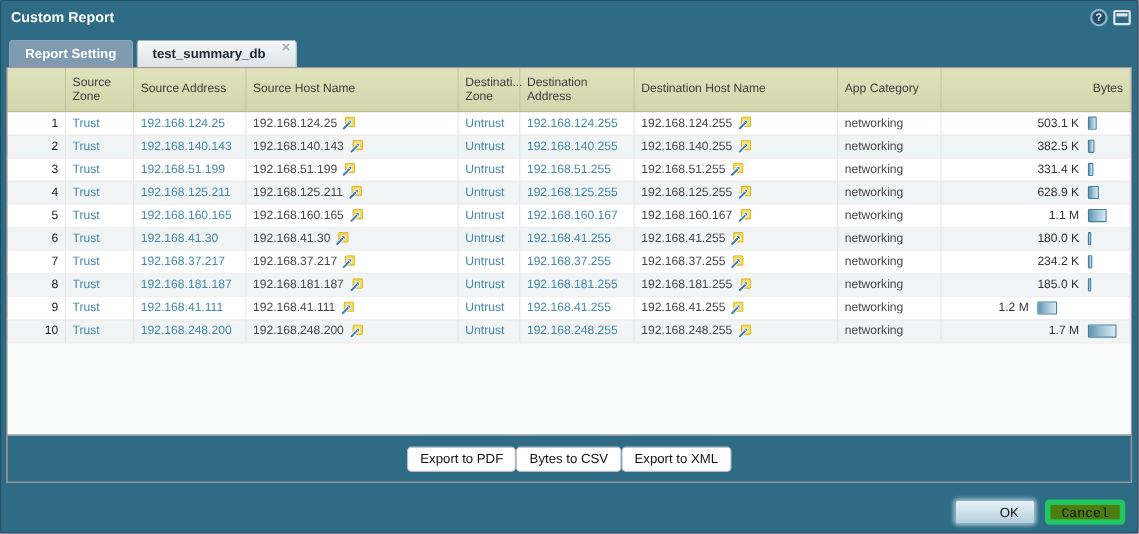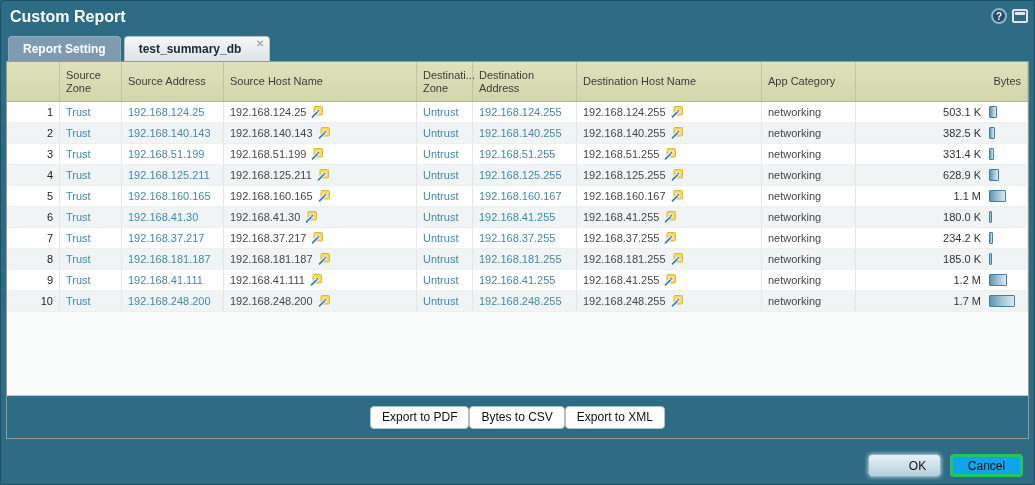--- a/index.html
+++ b/index.html
@@ -10,21 +10,21 @@
     background: #2e6b84;
     position: relative;
     overflow: hidden;
   }
   .dialog { position: absolute; inset: 0; border-radius: 4px;
             box-shadow: inset 0 0 0 1px #1f5166; }
 
   
   .titlebar { position: absolute; top: 0; left: 0; right: 0; height: 34px; }
   .title { position: absolute; left: 10px; top: 8px; color: #ffffff;
-           font-weight: bold; font-size: 16px; }
+           font-weight: bold; font-size: 13px; }
   .title-icons { position: absolute; right: 7px; top: 8px; display: flex; gap: 5px; }
   .help-icon { width: 16px; height: 16px; border-radius: 50%;
                background: #224e6d; border: 2px solid #8fb4ca;
                color: #fff; font-size: 10px; font-weight: bold;
                display: flex; align-items: center; justify-content: center; cursor: pointer; }
   .win-icon { width: 16px; height: 14px; margin-top: 1px; border: 2px solid #dde6eb;
               border-radius: 2px; background: #2e6b84; position: relative; cursor: pointer; }
   .win-icon::after { content: ""; position: absolute; left: 1px; right: 1px; top: 1px;
                      height: 3px; background: #dde6eb; }
 
@@ -74,21 +74,21 @@
                 font-family: "Liberation Sans", sans-serif;
                 font-size: 12px; color: #111111; cursor: pointer; }
 
   
   .footer { position: absolute; left: 0; right: 0; bottom: 0; height: 45px; }
   .btn { position: absolute; bottom: 8px; width: 73px; height: 23px; border-radius: 4px;
          font-family: "Liberation Sans", sans-serif; font-size: 12px; color: #111111;
          text-align: center; cursor: pointer; }
   .btn-ok { right: 94px; background: linear-gradient(#e8f2f7, #b4cfdd);
             border: 1px solid #8db1c4; box-shadow: 0 0 4px rgba(210,232,243,.9); padding-left: 32px; }
-  .btn-cancel { right: 12px; background: #0ea5e9; border: 3px solid #22c55e; }
+  .btn-cancel { right: 12px; background: #4d7c0f; border: 5px solid #22c55e; font-family: Liberation Mono, monospace; }
 </style>
 </head>
 <body>
 
 <div class="dialog">
 
   <div class="titlebar">
     <div class="title">Custom Report</div>
     <div class="title-icons">
       <div class="help-icon">?</div>
@@ -522,21 +522,21 @@
   <svg class="ext-icon" width="12" height="12" viewBox="0 0 12 12">
     <rect x="3" y="0.5" width="8.5" height="8.5" rx="1" fill="#f8da4e" stroke="#d9b83e"></rect>
     <path d="M1.5 10.8 L7 5.3" stroke="#ffffff" stroke-width="3.4" stroke-linecap="round"></path>
     <path d="M1.5 10.8 L6.5 5.8" stroke="#3a7cc0" stroke-width="1.8" stroke-linecap="round"></path>
     <path d="M8.7 3.3 L8.7 7.2 L4.8 3.3 Z" fill="#3a7cc0" stroke="#ffffff" stroke-width="0.8"></path>
   </svg>
 </div>
           <div class="td" style="width: 94px;">
             <span class="dark">networking</span>
           </div>
-          <div class="td bytes" style="width: 174px; flex: 1 1 0%;">
+          <div class="td bytes" style="width: 174px; flex: 1 1 0%; justify-content: center;">
             <span class="bytes-text">1.2 M</span>
             <span class="bar-slot">
               <span class="bar" style="width: 18px;"></span>
             </span>
           </div>
         </div>
         <div class="row alt">
           <div class="td num" style="width: 53px;">
             <span class="">10</span>
           </div>

